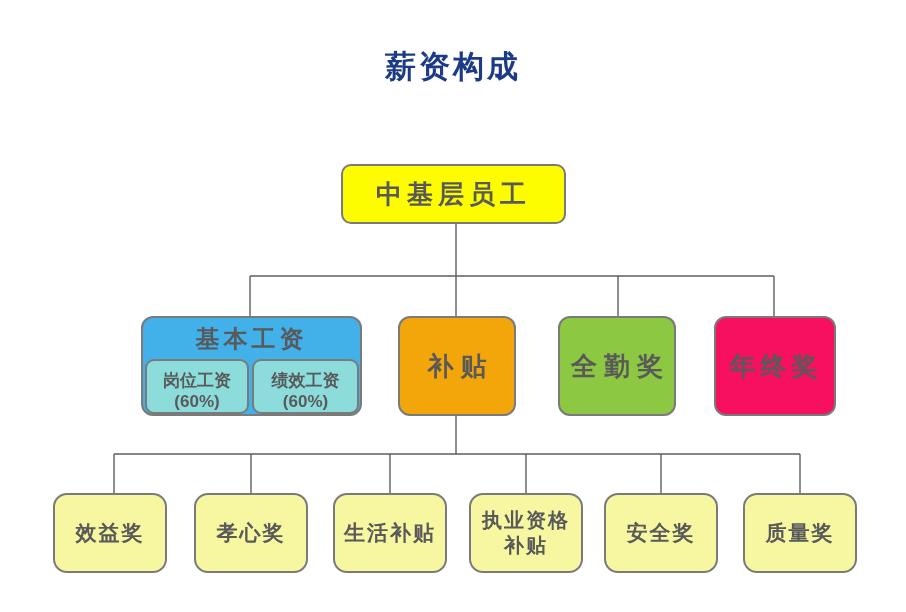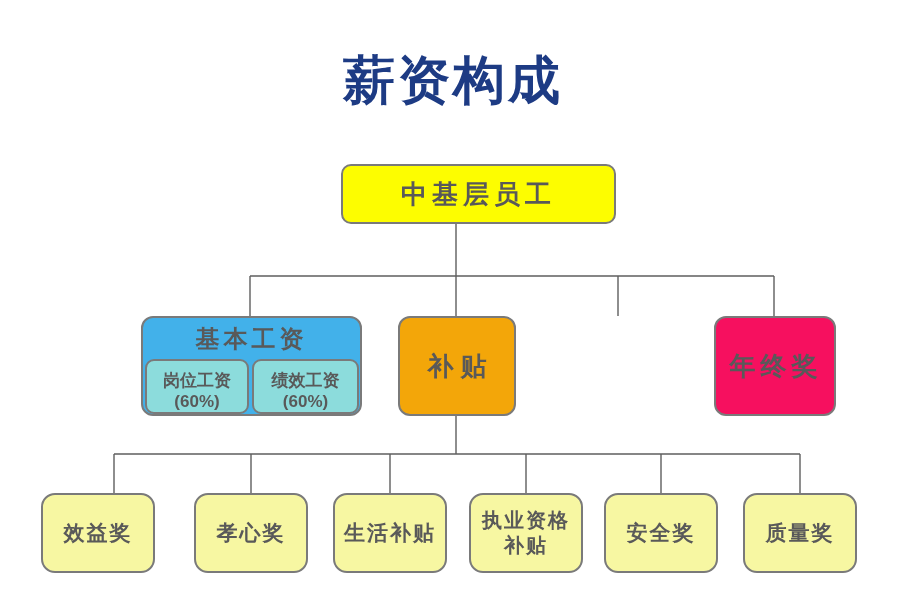--- a/index.html
+++ b/index.html
@@ -4,31 +4,31 @@
 <style>
   html,body{margin:0;padding:0;}
   body{
     width:906px;height:612px;position:relative;overflow:hidden;
     background:var(--page-bg,#fff);
     font-family:"Liberation Sans","DejaVu Sans",sans-serif;
   }
   .stage{position:absolute;inset:0;}
   .title{
     position:absolute;left:0;top:46px;width:906px;text-align:center;
-    font-size:52px;font-weight:700;letter-spacing:3px;color:var(--title-color,#1d3b84);
+    font-size:31px;font-weight:700;letter-spacing:3px;color:var(--title-color,#1d3b84);
   }
   .connectors{position:absolute;left:0;top:0;}
   .connectors path{stroke:var(--connector,#5f5f5f);stroke-width:1.4;fill:none;}
   .node{
     position:absolute;box-sizing:border-box;
     border:2px solid var(--border,#7a7a7a);
     display:flex;align-items:center;justify-content:center;
     font-weight:700;color:var(--text,#595959);text-align:center;
   }
-  .node-root{left:341px;top:164px;width:275px;height:60px;border-radius:10px;font-size:26px;letter-spacing:5px;}
+  .node-root{left:341px;top:164px;width:225px;height:60px;border-radius:10px;font-size:26px;letter-spacing:5px;}
   .lvl2{top:316px;height:100px;border-radius:12px;font-size:26px;letter-spacing:7px;padding-left:7px;}
   .node-subsidy{left:398px;width:118px;}
   .node-attendance{left:558px;width:118px;}
   .node-yearend{left:714px;width:122px;letter-spacing:5px;padding-left:2px;}
   .group-basic{
     position:absolute;left:141px;top:316px;width:221px;height:100px;box-sizing:border-box;
     border:2px solid var(--border,#7a7a7a);border-radius:12px;
   }
   .group-basic .group-title{
     position:absolute;left:0;top:5px;width:100%;text-align:center;
@@ -38,21 +38,21 @@
     position:absolute;top:41px;height:55px;box-sizing:border-box;
     border:2px solid var(--border,#7a7a7a);border-radius:9px;
     display:flex;flex-direction:column;align-items:center;justify-content:flex-end;
     font-size:17px;font-weight:700;line-height:1.2;color:var(--text,#595959);
   }
   .subnode.first{left:2px;width:104px;}
   .subnode.second{left:109px;width:107px;}
   .lvl3{top:493px;width:114px;height:80px;border-radius:14px;font-size:21px;letter-spacing:2px;
         flex-direction:column;line-height:1.25;}
   .lvl3 span{display:block;}
-  .l3-0{left:41px;} .l3-1{left:194px;} .l3-2{left:333px;}
+  .l3-0{left:53px;} .l3-1{left:194px;} .l3-2{left:333px;}
   .l3-3{left:469px;font-size:20px;} .l3-4{left:604px;} .l3-5{left:743px;}
 </style>
 </head>
 <body>
 
 <div class="stage">
 
   <div class="title">薪资构成</div>
 
   <svg class="connectors" width="906" height="612" aria-hidden="true">
@@ -68,20 +68,21 @@
       <span>岗位工资</span>
       <span>(60%)</span>
     </div>
     <div class="subnode second" style="background-color: rgb(140, 220, 220);">
       <span>绩效工资</span>
       <span>(60%)</span>
     </div>
   </div>
 
   <div class="node lvl2 node-subsidy" style="background-color: rgb(243, 166, 9);">补贴</div>
+  <div class="node lvl2 node-attendance" style="background-color: rgb(141, 200, 66);">全勤奖</div>
   <div class="node lvl2 node-yearend" style="background-color: rgb(246, 16, 95);">年终奖</div>
 
   <div class="node lvl3 l3-0" style="background-color: rgb(247, 247, 162);">
     <span>效益奖</span>
     <span></span>
   </div>
   <div class="node lvl3 l3-1" style="background-color: rgb(247, 247, 162);">
     <span>孝心奖</span>
     <span></span>
   </div>

